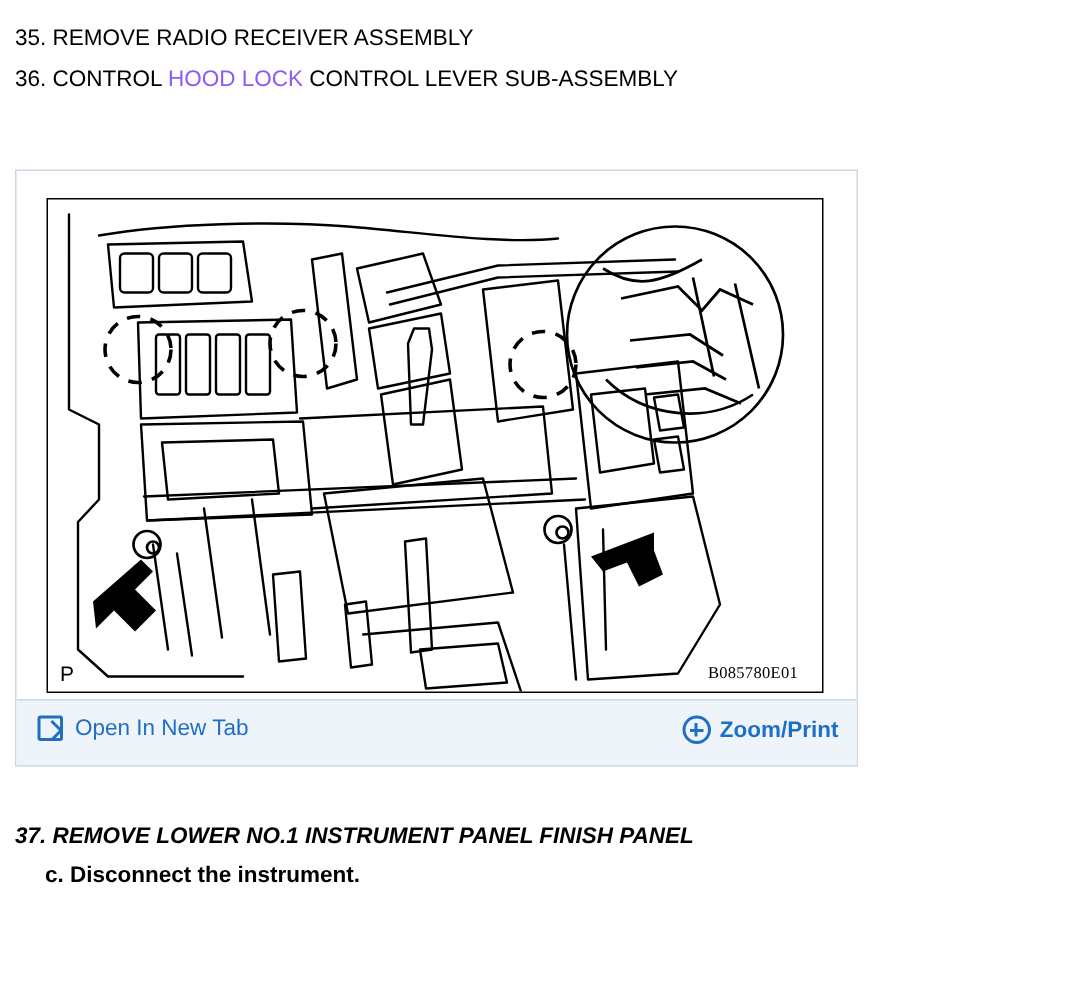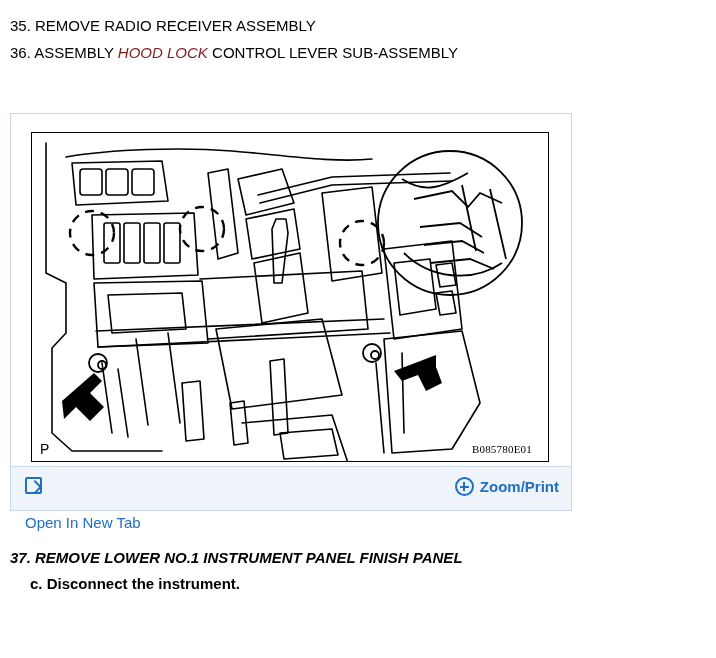--- a/index.html
+++ b/index.html
@@ -25,22 +25,21 @@
   .steps-top {
     padding: 12px 0 0 10px;
   }
   .step-line {
     font-size: 15px;
     line-height: 27px;
     color: #000;
     white-space: nowrap;
   }
   .link {
-    color: #7f1d1d;
-    font-style: italic;
+    color: #8b5cf6;
   }
 
   
   .figure-panel {
     position: absolute;
     left: 10px;
     top: 113px;
     width: 562px;
     height: 398px;
     background: #ffffff;
@@ -81,23 +80,22 @@
     background: #eef4fa;
     border-top: 1px solid #c9d8e6;
     box-sizing: border-box;
   }
   .tb-left {
     position: absolute;
     left: 14px;
     top: 10px;
     display: flex;
     align-items: flex-start;
-    gap: 20px;
+    gap: 8px;
     cursor: pointer;
-    flex-direction: column;
   }
   .tb-right {
     position: absolute;
     right: 12px;
     top: 10px;
     display: flex;
     align-items: center;
     gap: 6px;
     cursor: pointer;
     font-weight: bold;
@@ -171,21 +169,21 @@
 
 <div class="page">
 
   <div class="steps-top">
     <div class="step-line">
       <span>35.</span>
       <span>REMOVE RADIO RECEIVER ASSEMBLY</span>
     </div>
     <div class="step-line">
       <span>36.</span>
-      <span>ASSEMBLY </span><span class="link">HOOD LOCK</span><span> CONTROL LEVER SUB-ASSEMBLY</span>
+      <span>CONTROL </span><span class="link">HOOD LOCK</span><span> CONTROL LEVER SUB-ASSEMBLY</span>
     </div>
   </div>
 
   <div class="figure-panel">
 
     <div class="figure-image-box">
       <svg width="516" height="328" viewBox="0 0 516 328">
         <g fill="none" stroke="#000" stroke-width="1.6" stroke-linejoin="round" stroke-linecap="round">
 
           <path d="M14 10 L14 140 L34 150 L34 200 L20 215 L20 300 L40 318 L130 318"></path>

